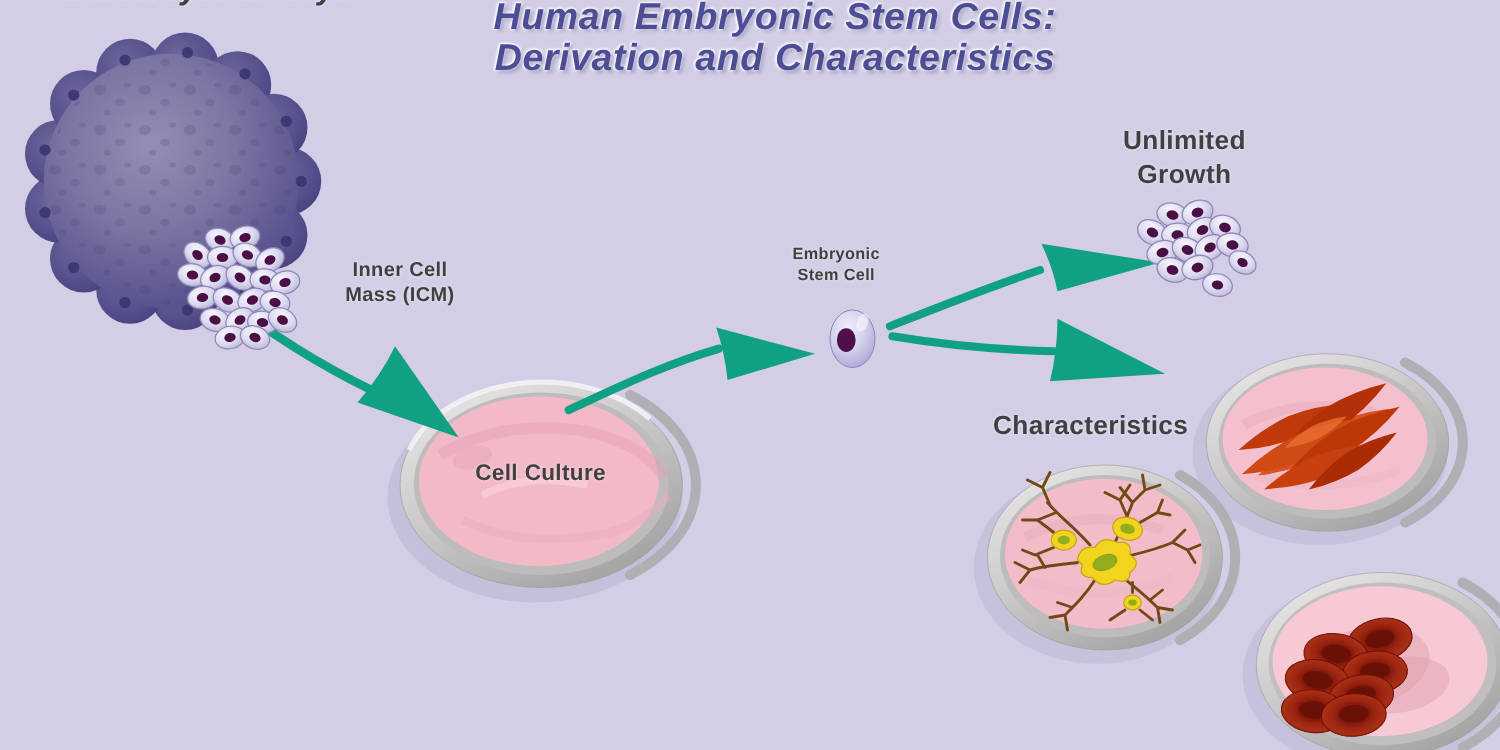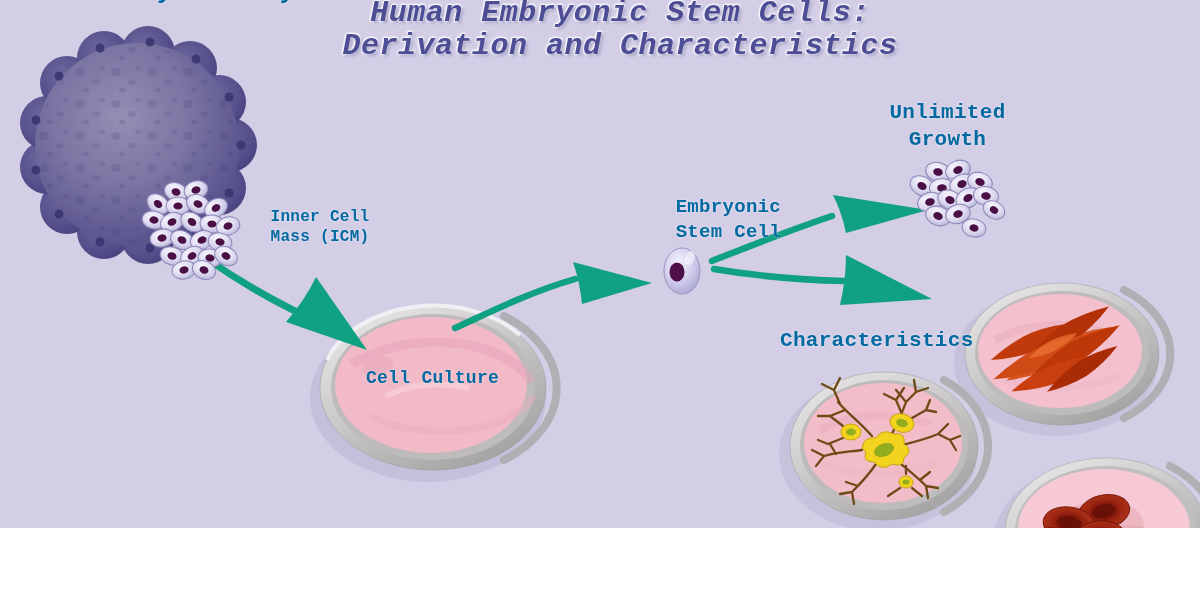--- a/index.html
+++ b/index.html
@@ -1,36 +1,36 @@
 <!DOCTYPE html>
 <html><head>
 <meta charset="utf-8">
 <style>
   html,body{margin:0;padding:0;}
   .stage{
-    position:relative;width:1200px;height:528px;overflow:hidden;
+    position:relative;width:1200px;height:600px;overflow:hidden;
     background:#d3cee6;
-    font-family:Liberation Mono, monospace;
+    font-family:Liberation Sans, sans-serif;
   }
   .stage svg{position:absolute;left:0;top:0;}
   .lbl{
-    position:absolute;color:#0369a1;font-weight:bold;text-align:center;
+    position:absolute;color:#404040;font-weight:bold;text-align:center;
     white-space:pre-line;letter-spacing:.3px;
     text-shadow:0 0 3px rgba(255,255,255,.55);
   }
   .lbl-blastocyst{left:52px;top:-23px;font-size:25px;font-style:italic;width:300px;text-align:left;}
   .lbl-title{
     left:325px;top:-3px;width:590px;font-size:30px;font-style:italic;line-height:1.1;
     color:#4d4d96;letter-spacing:.5px;
     text-shadow:2px 2px 3px rgba(90,85,140,.35),-1px -1px 2px rgba(255,255,255,.95),
                 1px -1px 2px rgba(255,255,255,.9),-1px 1px 2px rgba(255,255,255,.9);
   }
   .lbl-icm{left:225px;top:207px;width:190px;font-size:16px;line-height:1.25;}
   .lbl-culture{left:340px;top:368px;width:185px;font-size:18px;}
-  .lbl-escell{left:613px;top:195px;width:168px;font-size:19px;line-height:1.3;text-align:right;}
+  .lbl-escell{left:585px;top:195px;width:168px;font-size:13px;line-height:1.3;}
   .lbl-growth{left:865px;top:99px;width:165px;font-size:21px;line-height:1.3;}
   .lbl-diff{left:780px;top:329px;width:185px;font-size:21px;}
 </style>
 </head>
 <body>
 
 <div class="stage">
 
 <svg width="1200" height="600" viewBox="0 0 1200 600">
   <defs>

